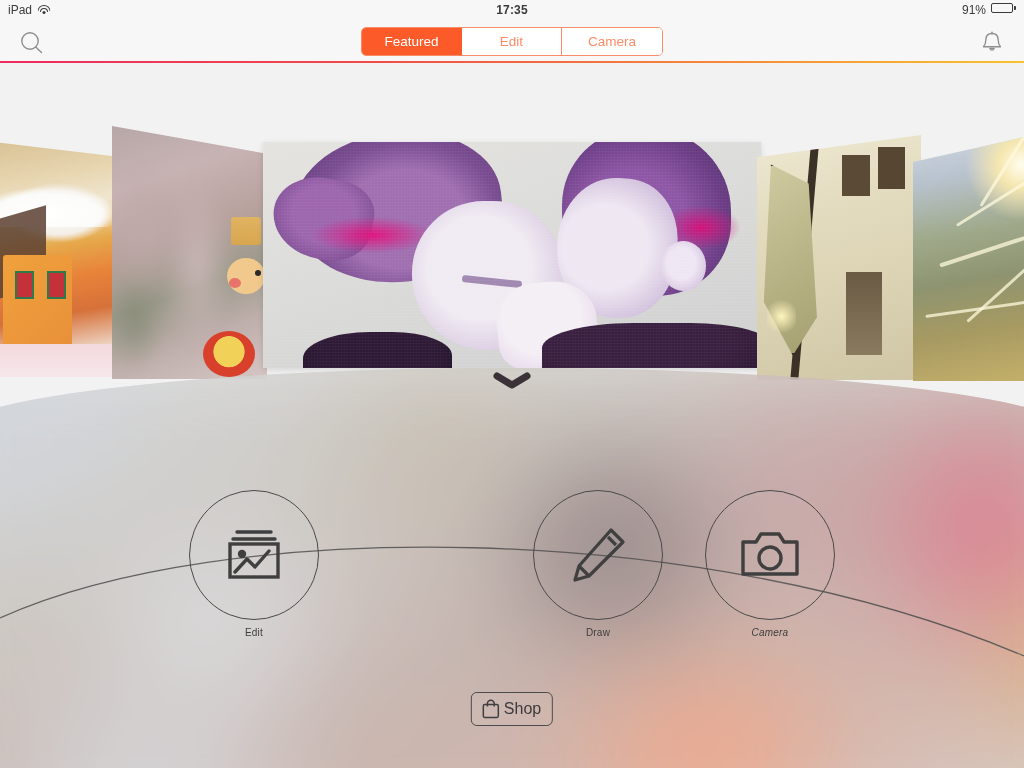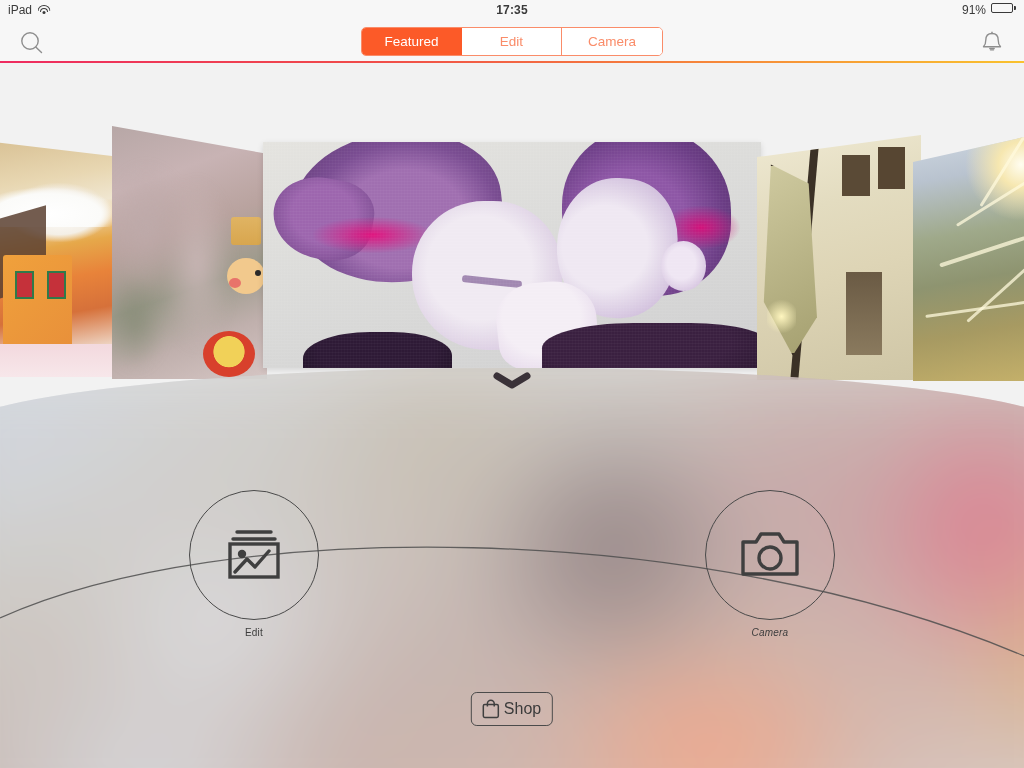--- a/index.html
+++ b/index.html
@@ -384,20 +384,30 @@
           <line x1="10" y1="13" x2="52" y2="13" stroke="#3f3f3f" stroke-width="3.4" stroke-linecap="round"></line>
           <rect x="7" y="18" width="48" height="33" fill="none" stroke="#3f3f3f" stroke-width="3.4"></rect>
           <circle cx="19" cy="28" r="4.2" fill="#3f3f3f"></circle>
           <path d="M12 46 L24 33 L32 41 L46 25" fill="none" stroke="#3f3f3f" stroke-width="3.4" stroke-linecap="round" stroke-linejoin="round"></path>
         </svg>
       </div>
       <div class="lbl">Edit</div>
     </div>
 
 
+    <div class="action a-draw">
+      <div class="circle">
+        <svg width="62" height="62" viewBox="0 0 62 62" aria-hidden="true">
+          <path d="M44 6 L56 18 L22 52 L8 56 L12 42 Z" fill="none" stroke="#3f3f3f" stroke-width="3.2" stroke-linejoin="round"></path>
+          <line x1="41" y1="13" x2="49" y2="21" stroke="#3f3f3f" stroke-width="3.2"></line>
+          <line x1="12" y1="42" x2="22" y2="52" stroke="#3f3f3f" stroke-width="3.2"></line>
+        </svg>
+      </div>
+      <div class="lbl">Draw</div>
+    </div>
 
     <div class="action a-camera">
       <div class="circle">
         <svg width="62" height="54" viewBox="0 0 62 54" aria-hidden="true">
           <path d="M4 14 h13 l5 -8 h18 l5 8 h13 a0 0 0 0 1 0 0 v32 h-54 z" fill="none" stroke="#3f3f3f" stroke-width="3.4" stroke-linejoin="round"></path>
           <circle cx="31" cy="30" r="11" fill="none" stroke="#3f3f3f" stroke-width="3.4"></circle>
         </svg>
       </div>
       <div class="lbl">Camera</div>
     </div>

